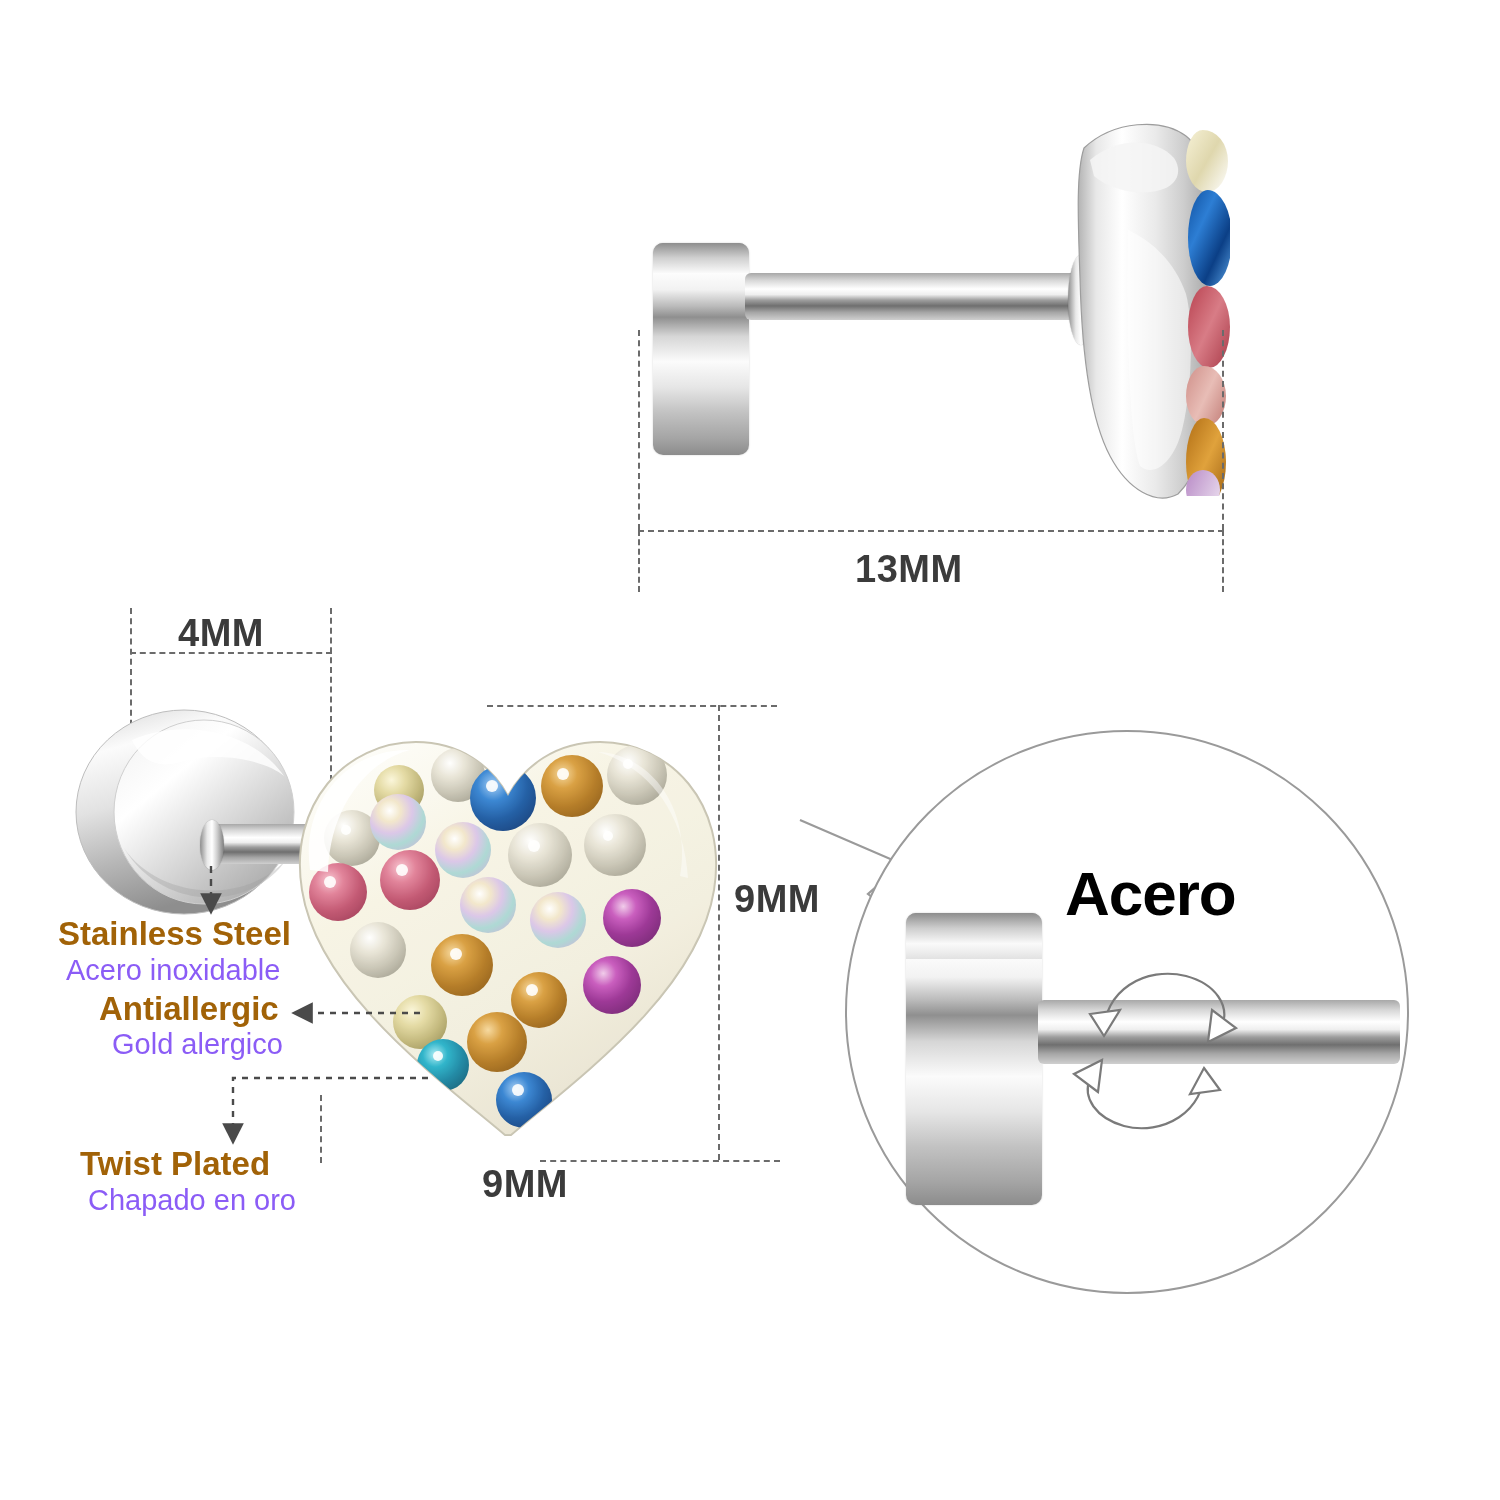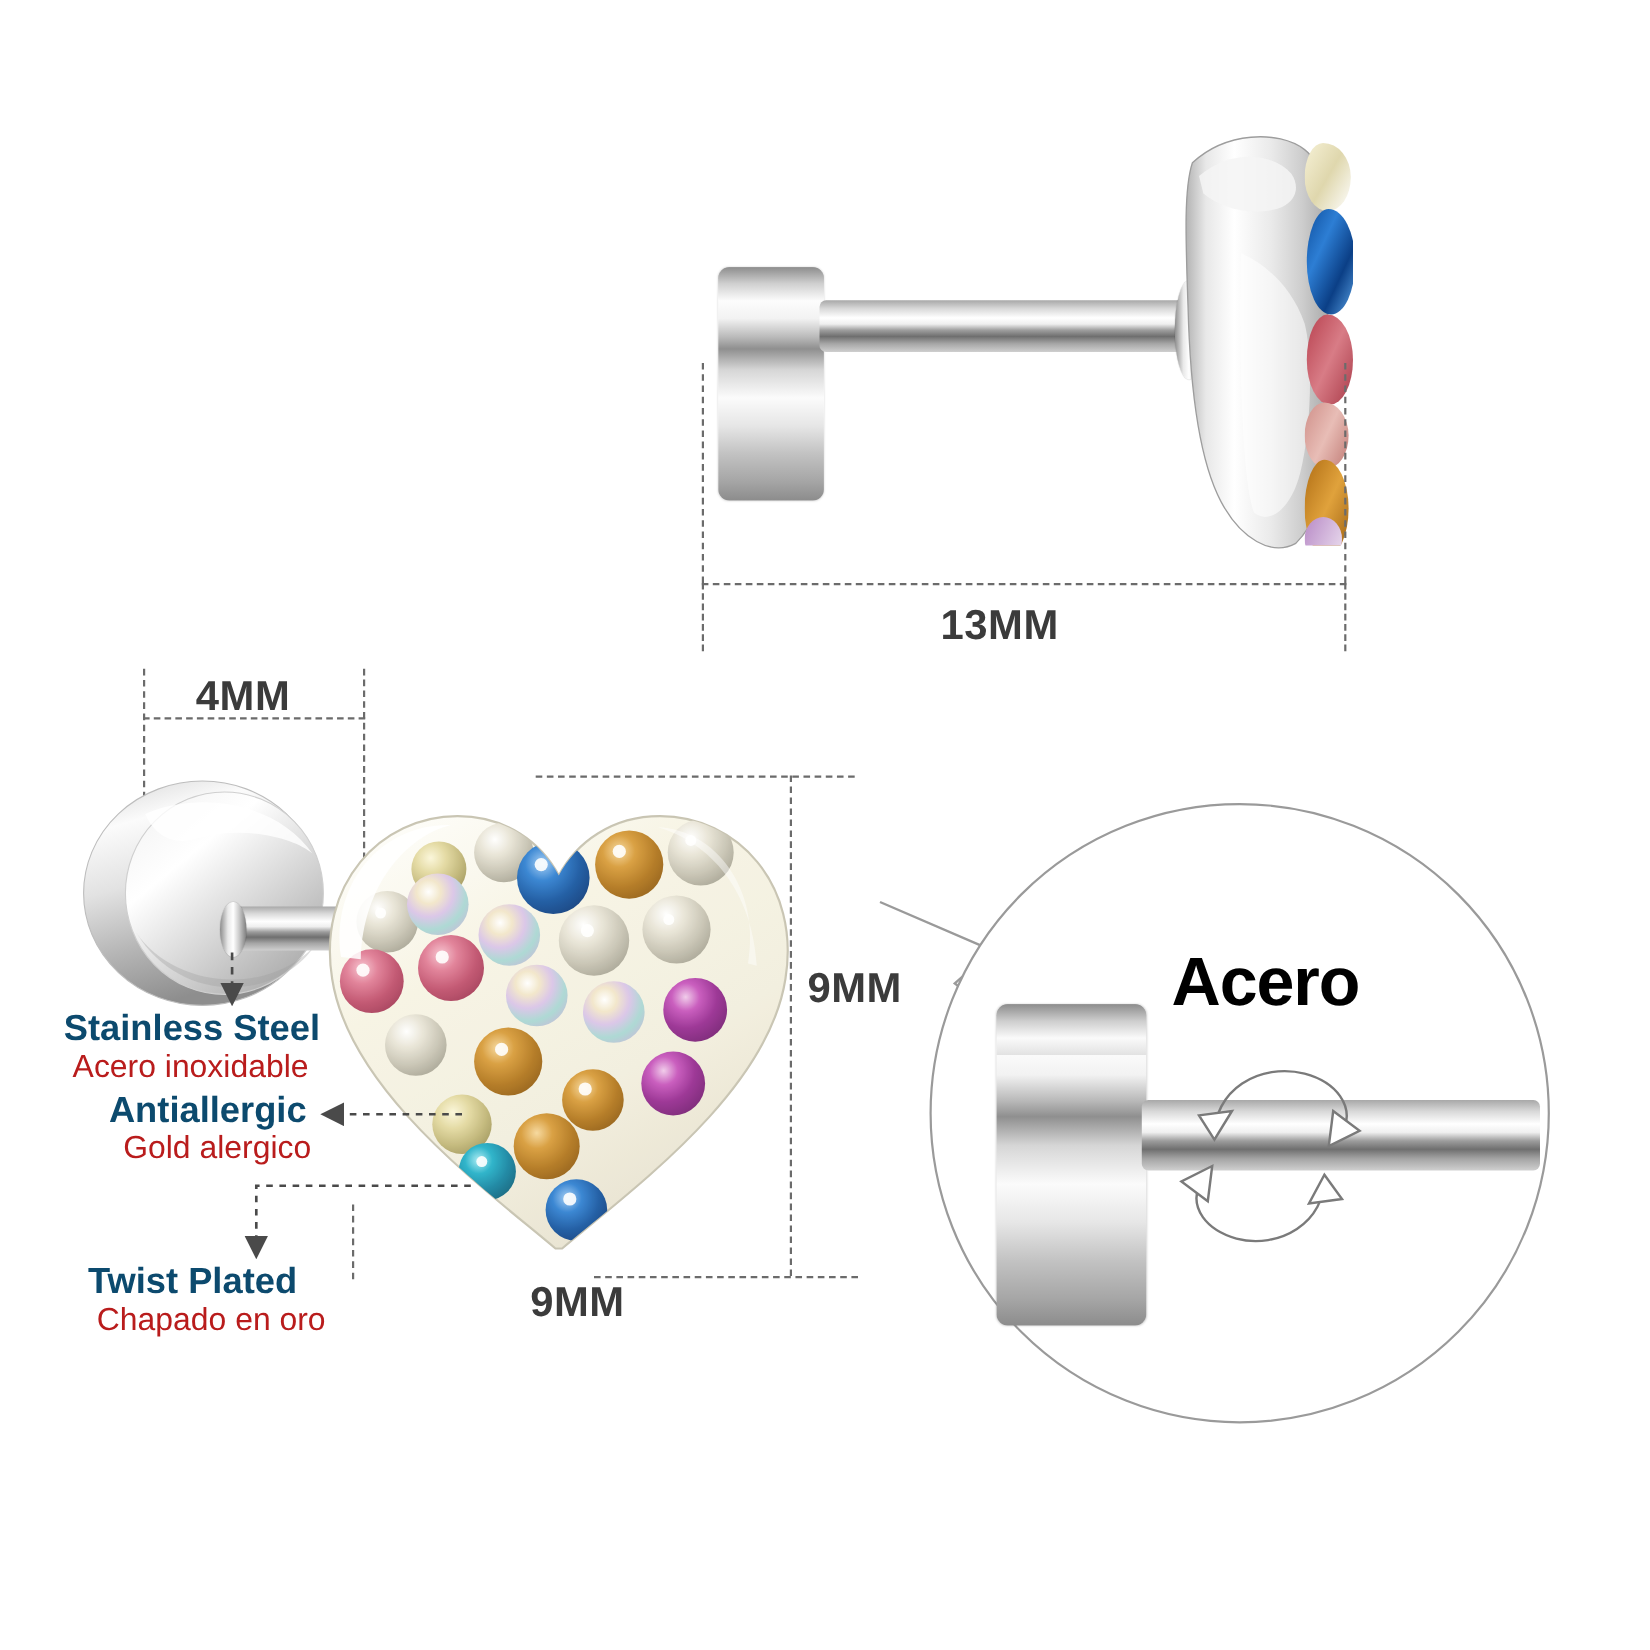--- a/index.html
+++ b/index.html
@@ -83,28 +83,28 @@
         #cccccc 72%,
         #7e7e7e 100%);
     box-shadow: 0 0 1px rgba(0,0,0,.4);
   }
 
   
   .lbl-en {
     position: absolute;
     font-size: 33px;
     font-weight: bold;
-    color: #0c4a6e;
+    color: #a16207;
     white-space: nowrap;
   }
   .lbl-es {
     position: absolute;
     font-size: 29px;
     font-weight: normal;
-    color: #b91c1c;
+    color: #8b5cf6;
     white-space: nowrap;
   }
 
   
   .twist-circle {
     position: absolute;
     border-radius: 50%;
     border: 2px solid #9a9a9a;
     background: #ffffff;
   }

